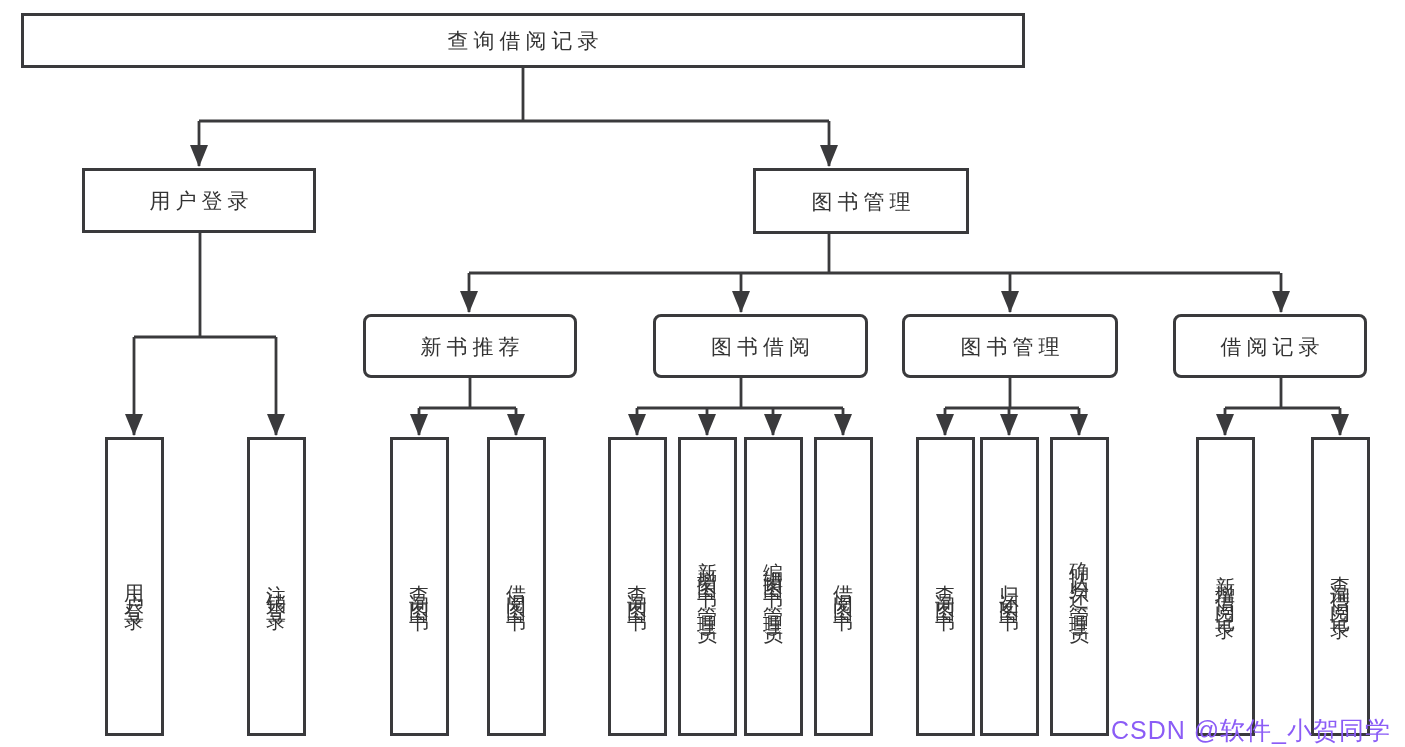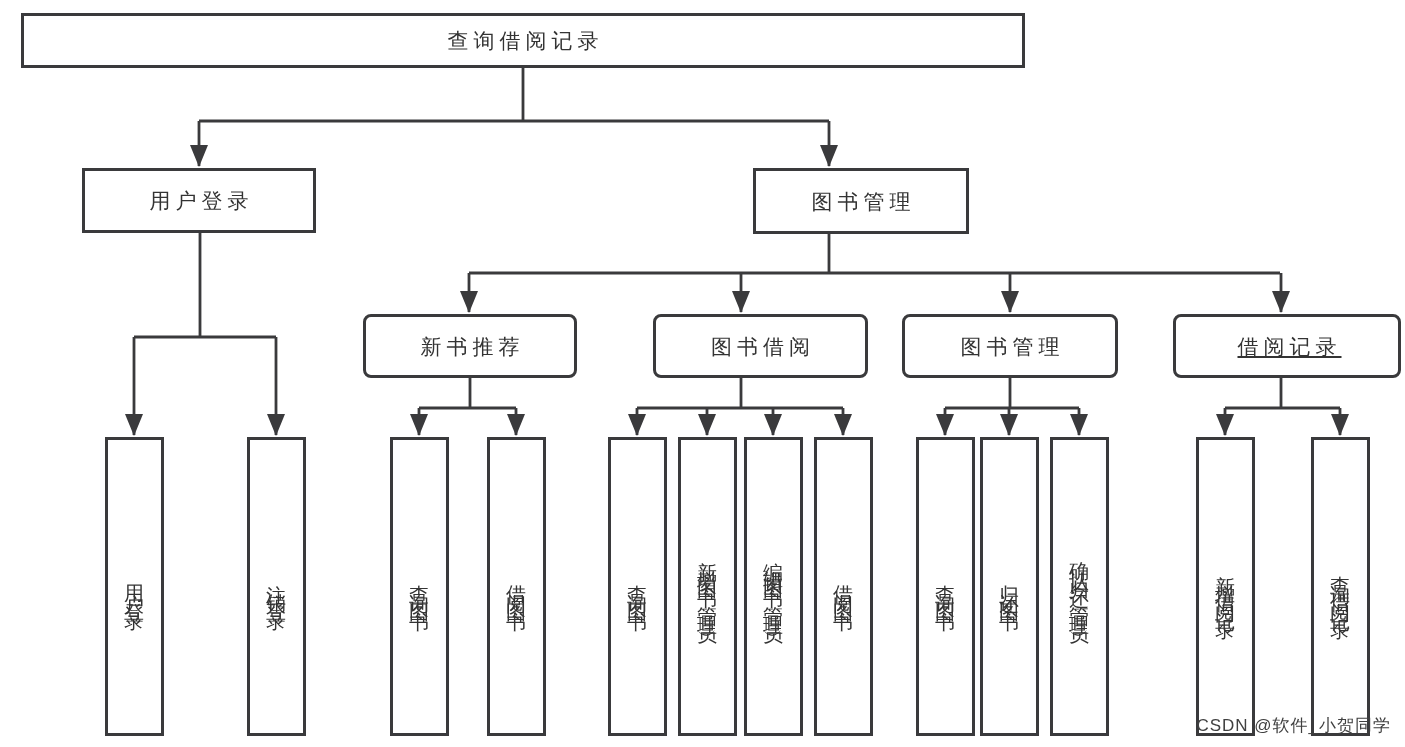--- a/index.html
+++ b/index.html
@@ -39,41 +39,41 @@
   
   .n-root{left:21px;top:13px;width:1004px;height:55px;}
   
   .n-l2a{left:82px; top:168px;width:234px;height:65px;}
   .n-l2b{left:753px;top:168px;width:216px;height:66px;}
   
   .n-l3{top:314px;height:64px;border-radius:8px;}
   .n-l3a{left:363px; width:214px;}
   .n-l3b{left:634px; width:215px;margin-left:19px;}
   .n-l3c{left:902px; width:216px;}
-  .n-l3d{left:1173px;width:228px;text-decoration:underline;}
+  .n-l3d{left:1173px;width:194px;}
   
   .leaf{top:437px;width:59px;height:299px;}
   .lf0 {left:105px;}
   .lf1 {left:247px;}
   .lf2 {left:390px;}
   .lf3 {left:487px;}
   .lf4 {left:608px;}
   .lf5 {left:678px;}
   .lf6 {left:744px;}
   .lf7 {left:814px;}
   .lf8 {left:916px;}
   .lf9 {left:980px;}
   .lf10{left:1050px;}
   .lf11{left:1196px;}
   .lf12{left:1311px;}
   .watermark{
     position:absolute;
     right:14px;top:714px;
-    font-size:17px;
-    color:#404040;
+    font-size:25px;
+    color:#8b5cf6;
     letter-spacing:1px;
     z-index:5;
     white-space:nowrap;
   }
 </style>
 </head>
 <body>
 
 <div id="stage">
 

